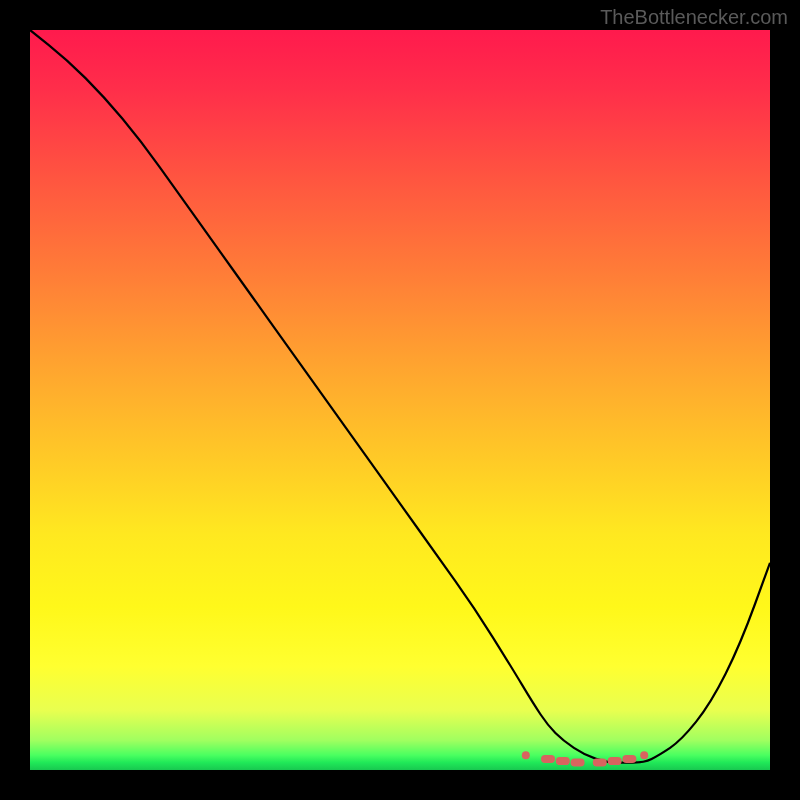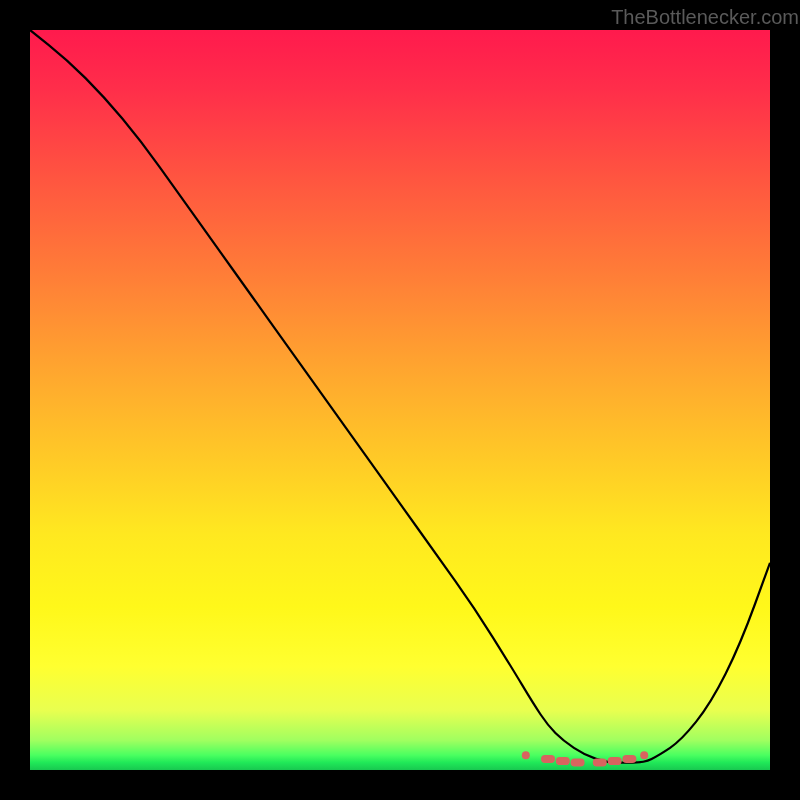--- a/index.html
+++ b/index.html
@@ -6,21 +6,21 @@
     body {
       width: 800px;
       height: 800px;
       background: #000;
       position: relative;
       font-family: Arial, sans-serif;
     }
     .watermark {
       position: absolute;
       top: 6px;
-      right: 1px;
+      right: 12px;
       color: #5a5a5a;
       font-size: 20px;
       font-weight: 500;
       z-index: 10;
     }
     .chart-area {
       position: absolute;
       left: 30px;
       top: 30px;
       width: 740px;

